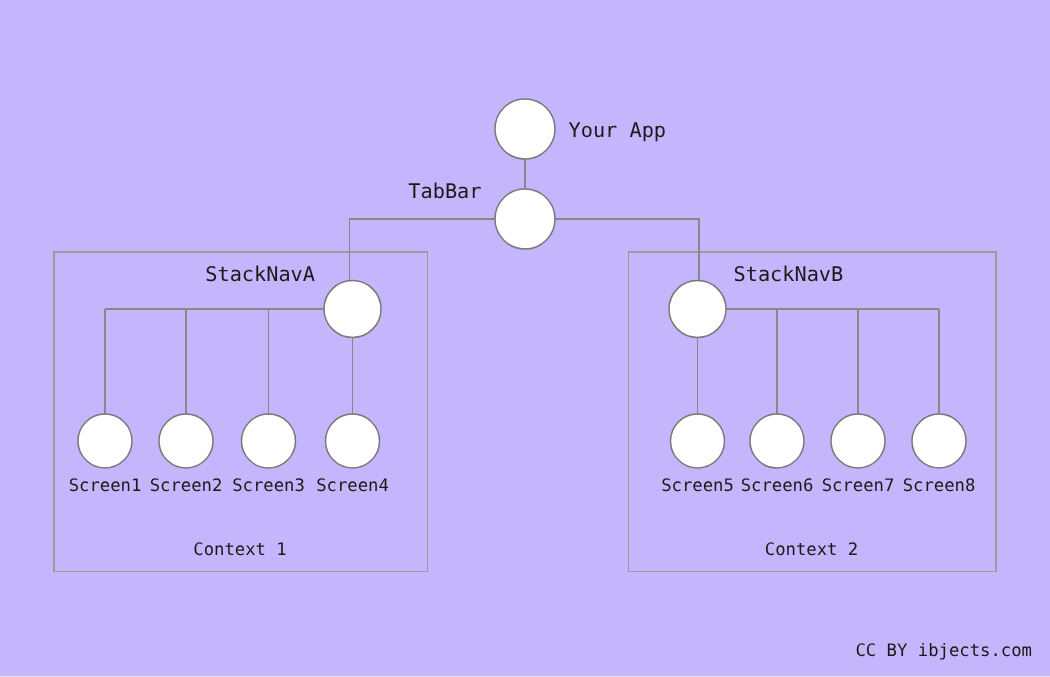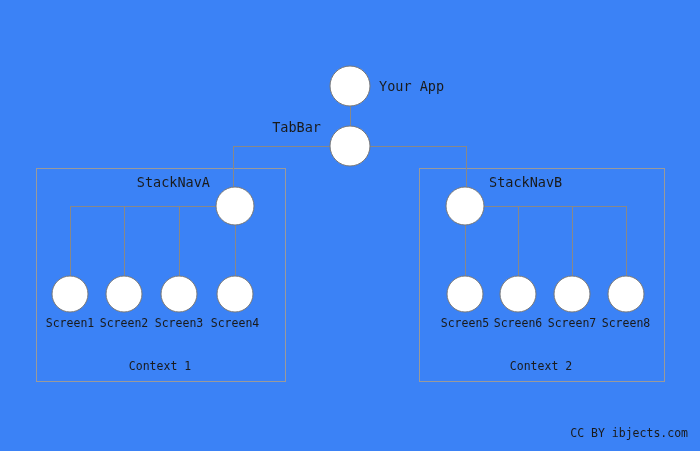--- a/index.html
+++ b/index.html
@@ -5,21 +5,21 @@
 <style>
   html, body {
     margin: 0;
     padding: 0;
     background: #ffffff;
   }
   #diagram-root {
     position: relative;
     width: 700px;
     height: 451px;
-    background: #3b82f6;
+    background: #c4b5fd;
     overflow: hidden;
     font-family: "DejaVu Sans Mono", "Liberation Mono", monospace;
   }
   svg#diagram-canvas {
     position: absolute;
     top: 0;
     left: 0;
     width: 700px;
     height: 451px;
     display: block;

